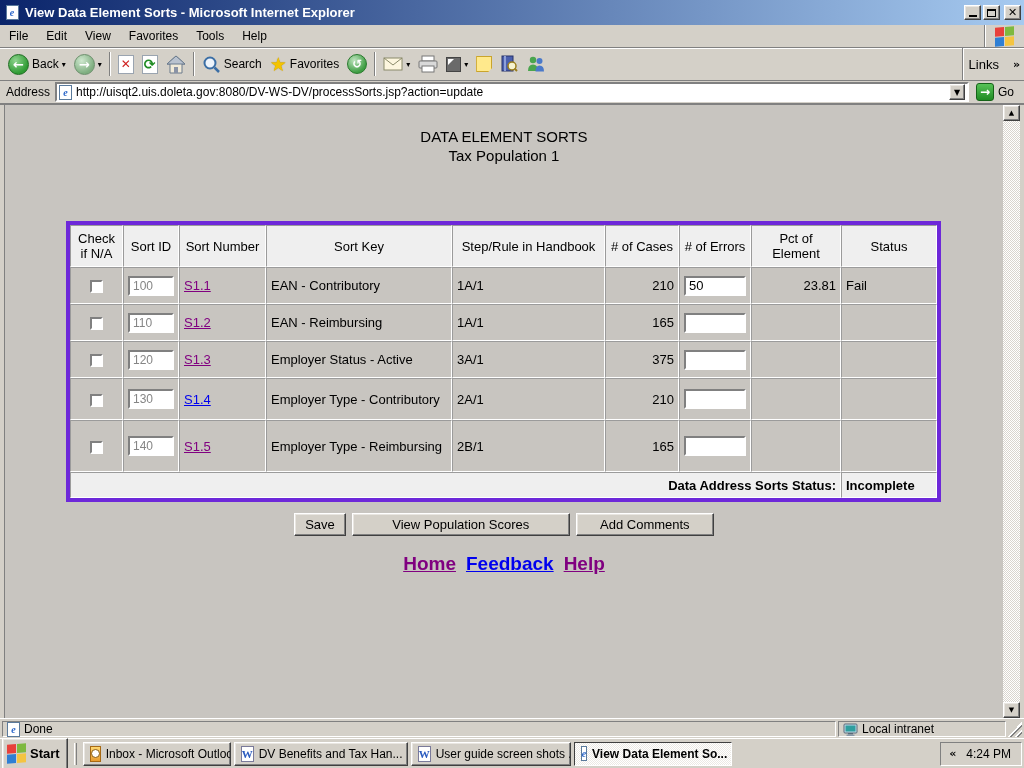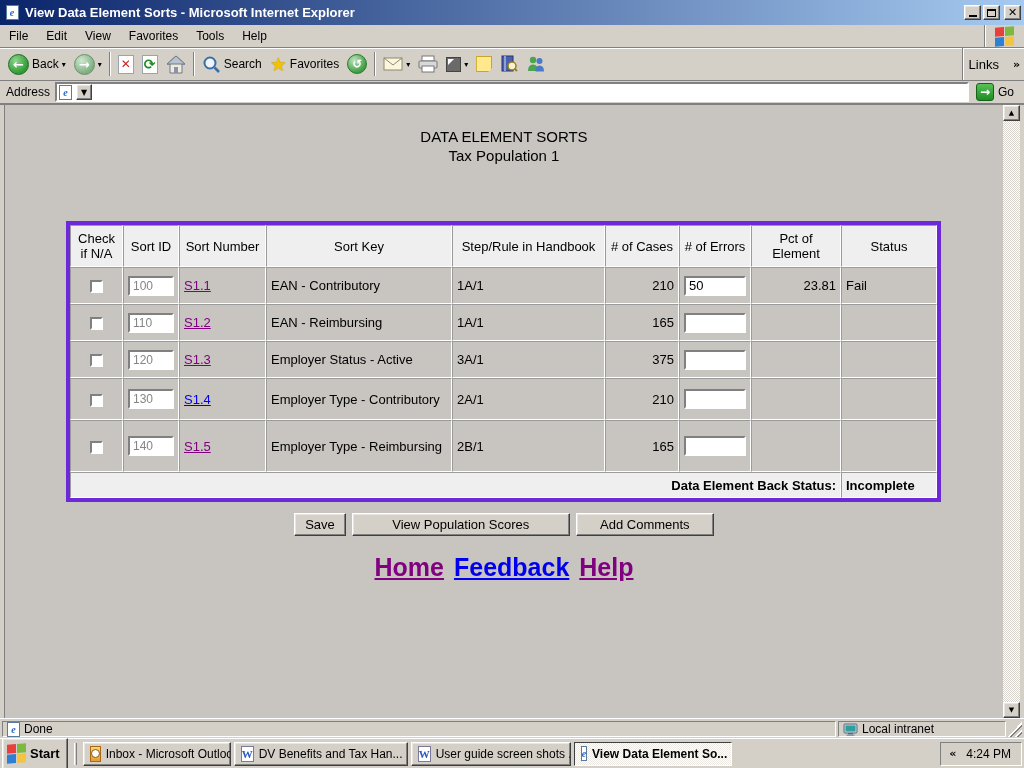--- a/index.html
+++ b/index.html
@@ -93,21 +93,21 @@
   input.errin { width:62px; height:20px; font-size:13px; color:#000; padding:1px 3px; font-family:"Liberation Sans",sans-serif; }
   input.cb { appearance:none; -webkit-appearance:none; width:13px; height:13px; background:#fff; border:2px solid; border-color:#808080 #fff #fff #808080; vertical-align:middle; }
   tr.frow td { background:#efefef; font-weight:bold; }
   td.f-label { text-align:right; padding-right:8px; }
   td.f-value { padding-left:4px; }
 
   
   .btnrow { position:absolute; top:408px; left:0; right:0; display:flex; justify-content:center; align-items:center; gap:6px; }
   .pbtn { height:23px; font-size:13px; padding:0 10px; display:flex; align-items:center; justify-content:center; font-family:"Liberation Sans",sans-serif; }
   .pbtn.wide { min-width:218px; } .pbtn.med { min-width:138px; }
-  .linkrow { position:absolute; top:448px; left:0; right:0; text-align:center; font-size:25px; font-weight:bold; }
+  .linkrow { position:absolute; top:448px; left:0; right:0; text-align:center; font-size:19px; font-weight:bold; }
   .linkrow a { text-decoration:underline; margin:0 5px; }
   .lk-visited { color:#800080; } .lk-link { color:#0000ee; }
 
   
   .statusbar { height:20px; display:flex; align-items:stretch; padding:2px 2px 1px 2px; gap:2px; border-top:1px solid #fff; flex:0 0 auto; }
   .sb-panel { display:flex; align-items:center; gap:4px; font-size:12px; padding:0 4px; }
   .sb-main { flex:1; }
   .sb-zone { width:168px; }
   .sb-grip { width:14px; background:
      linear-gradient(135deg, transparent 50%, #fff 50%, #fff 58%, #808080 58%, #808080 66%, transparent 66%, transparent 74%, #fff 74%, #fff 82%, #808080 82%, #808080 90%, transparent 90%); }
@@ -254,20 +254,21 @@
   <span class="linksbar">
     <span>Links</span>
     <span class="chev ico">»</span>
   </span>
 </div>
 
 <div class="addressbar">
   <span class="addr-label">Address</span>
   <span class="addr-field sunken2">
     <span class="page-ico">e</span>
+    <span class="url">http://uisqt2.uis.doleta.gov:8080/DV-WS-DV/processSorts.jsp?action=update</span>
     <span class="addr-drop raised ico">▼</span>
   </span>
   <span class="gobtn">
     <span class="goarrow ico">→</span>
     <span>Go</span>
   </span>
 </div>
 
 <div class="viewport">
   <div class="wedge"></div>
@@ -351,21 +352,21 @@
         <td><input class="sunken2 idin" value="140" style=""></td>
         <td><a href="#" class="slink v">S1.5</a></td>
         <td class="c-key">Employer Type - Reimbursing</td>
         <td class="c-step">2B/1</td>
         <td class="c-cases">165</td>
         <td><input class="sunken2 errin" value="" style=""></td>
         <td class="c-pct"></td>
         <td></td>
       </tr>
       <tr class="frow" style="height:26px">
-        <td colspan="8" class="f-label">Data Element Back Status:</td>
+        <td colspan="8" class="f-label">Data Address Sorts Status:</td>
         <td class="f-value">Incomplete</td>
       </tr>
     </tbody>
       </table>
 
     <div class="btnrow">
       <button class="pbtn raised">Save</button>
       <button class="pbtn raised wide">View Population Scores</button>
       <button class="pbtn raised med">Add Comments</button>
     </div>

